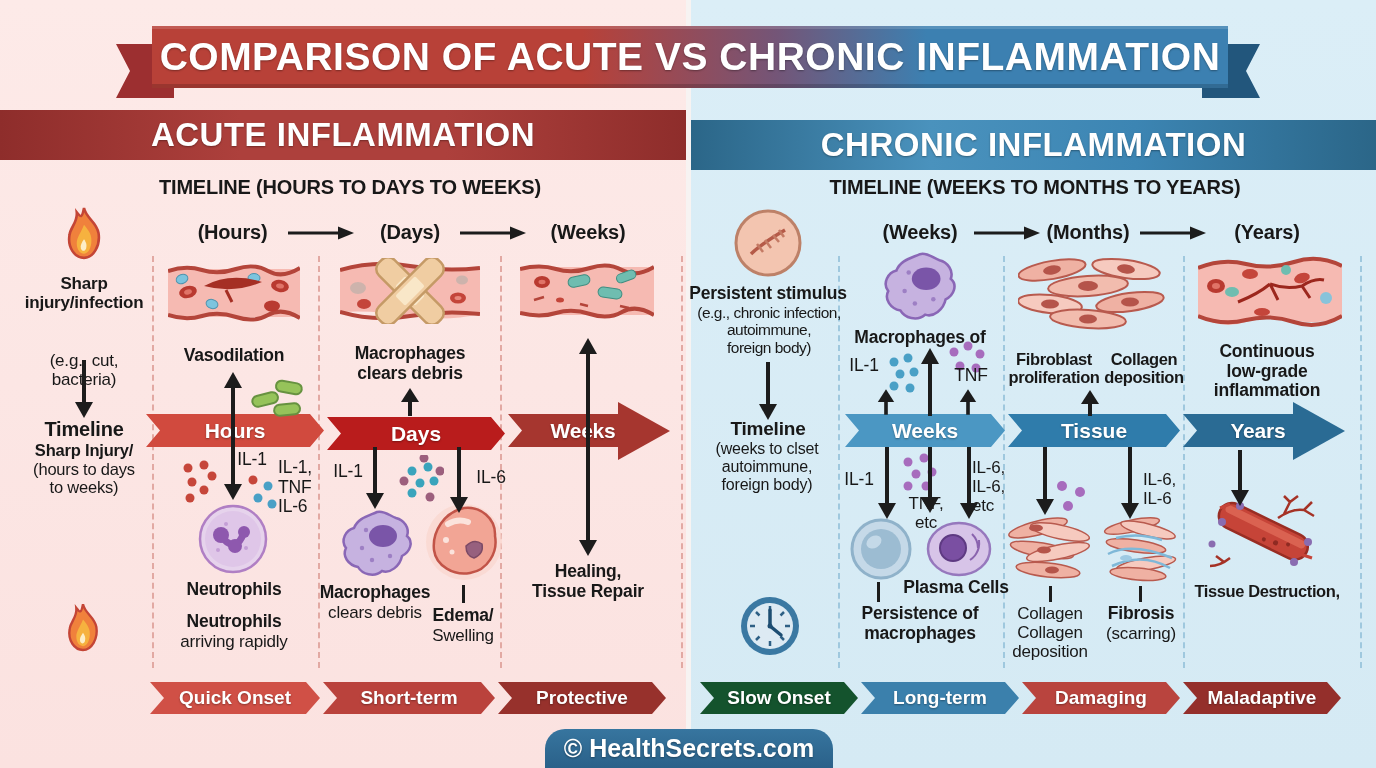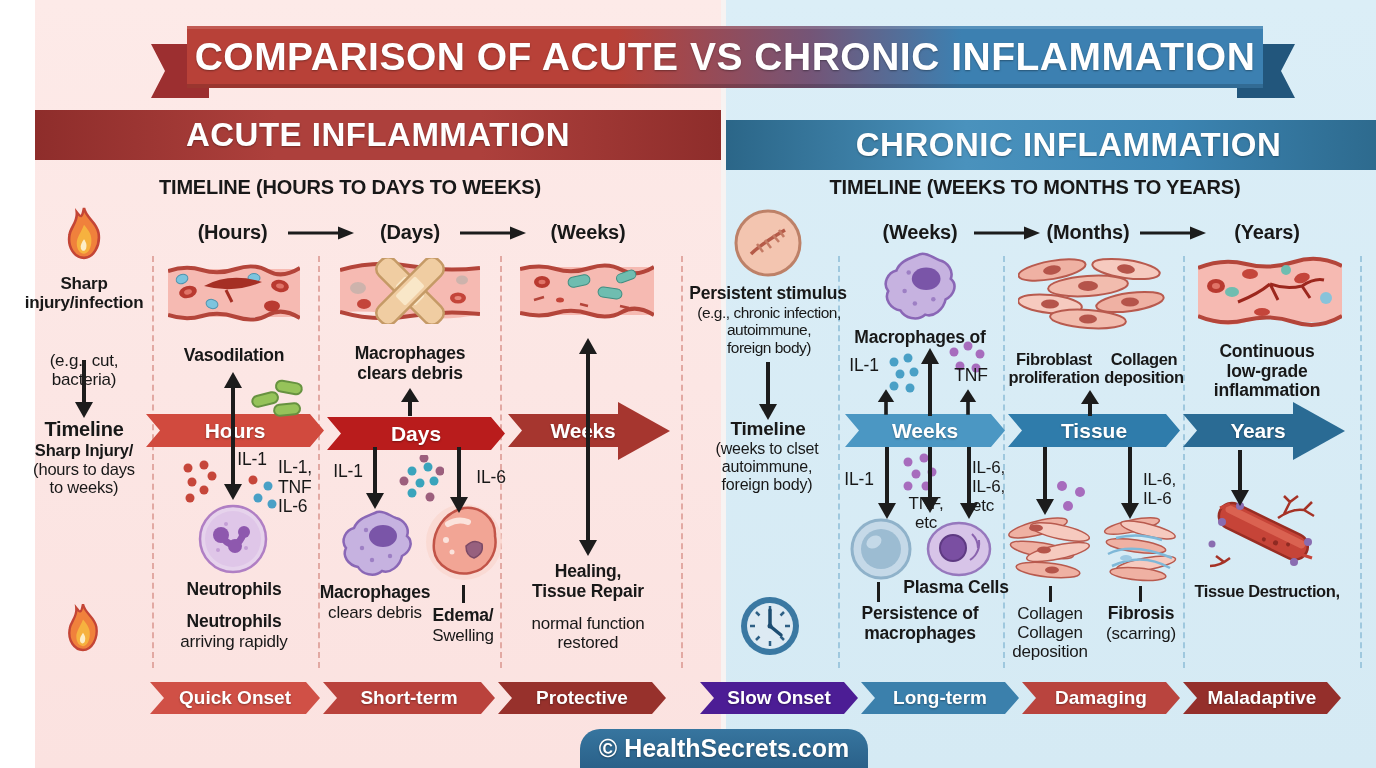--- a/index.html
+++ b/index.html
@@ -1,17 +1,17 @@
 <!DOCTYPE html>
 <html><head>
 <meta charset="utf-8">
 <style>
   html,body{margin:0;padding:0;background:#fff;}
   .canvas{position:relative;width:1376px;height:768px;overflow:hidden;font-family:"Liberation Sans",sans-serif;color:#181818;}
-  .abs{position:absolute;margin-left:35px;}
+  .abs{position:absolute;}
   .t{position:absolute;text-align:center;font-family:"Liberation Sans",sans-serif;color:#181818;font-size:17px;line-height:1.12;letter-spacing:-0.2px;z-index:4;}
   .b{font-weight:700;}
   .ml{white-space:pre-line;}
   .chev{position:absolute;z-index:3;clip-path:polygon(0 0,calc(100% - 14px) 0,100% 50%,calc(100% - 14px) 100%,0 100%,14px 50%);}
   .chev .lbl,.seg-lbl{color:#fff;font-weight:700;text-shadow:0 1px 2px rgba(0,0,0,.35);text-align:center;width:100%;}
   .head{position:absolute;z-index:3;clip-path:polygon(0 0,100% 50%,0 100%);}
   .dash{position:absolute;z-index:1;width:0;top:256px;height:412px;}
   .dash.red{border-left:2px dashed #e2a9a3;}
   .dash.blue{border-left:2px dashed #9fc8de;}
   .arrow{position:absolute;z-index:6;}
@@ -244,22 +244,20 @@
     <path d="M14 40 l10 -3 M100 46 l9 2 M60 44 l8 2" stroke="#b4453a" stroke-width="2.5"></path>
     <ellipse cx="40" cy="40" rx="4" ry="2.5" fill="#c4453a"></ellipse>
   </svg>
   <svg class="arrow" style="left:577px;top:338px;" width="22" height="218" viewBox="0 0 22 218">
       <polygon points="11,0 2,16 20,16" fill="#1c1c1c"></polygon>
       <line x1="11" y1="14" x2="11" y2="204" stroke="#1c1c1c" stroke-width="4"></line>
       <polygon points="2,202 20,202 11,218" fill="#1c1c1c"></polygon>
     </svg>
   <div class="t b ml" style="left:515px;top:562px;width:146px;font-size:17.5px;">Healing,
 Tissue Repair</div>
-  <div class="t ml" style="left:515px;top:614px;width:146px;">normal function
-restored</div>
 
   <div class="chev" style="left:146px;top:414px;width:178px;height:33px;background:#d14a3e;">
       <div class="seg-lbl" style="font-size:21px;line-height:33px;">Hours</div>
     </div>
   <div class="chev" style="left:327px;top:417px;width:178px;height:33px;background:#b91c1c;">
       <div class="seg-lbl" style="font-size:21px;line-height:33px;">Days</div>
     </div>
   <div class="chev" style="left:508px;top:414px;width:112px;height:33px;background:#a6362f;clip-path:polygon(0 0,100% 0,100% 100%,0 100%,14px 50%);"></div>
   <div class="head" style="left:618px;top:402px;width:52px;height:58px;background:#a6362f;"></div>
   <div class="t seg-lbl" style="left:508px;top:414px;width:150px;font-size:21px;line-height:33px;z-index:5;color:#fff;">Weeks</div>
@@ -502,21 +500,21 @@
   <div class="chev" style="left:845px;top:414px;width:160px;height:33px;background:#4b97c3;">
       <div class="seg-lbl" style="font-size:21px;line-height:33px;">Weeks</div>
     </div>
   <div class="chev" style="left:1008px;top:414px;width:172px;height:33px;background:#2f7cab;">
       <div class="seg-lbl" style="font-size:21px;line-height:33px;">Tissue</div>
     </div>
   <div class="chev" style="left:1183px;top:414px;width:112px;height:33px;background:#2a6b94;clip-path:polygon(0 0,100% 0,100% 100%,0 100%,14px 50%);"></div>
   <div class="head" style="left:1293px;top:402px;width:52px;height:58px;background:#2a6b94;"></div>
   <div class="t seg-lbl" style="left:1183px;top:414px;width:150px;font-size:21px;line-height:33px;z-index:5;color:#fff;">Years</div>
 
-  <div class="chev" style="left:700px;top:682px;width:158px;height:32px;background:#4c1d95;">
+  <div class="chev" style="left:700px;top:682px;width:158px;height:32px;background:#14532d;">
       <div class="seg-lbl banner-lbl">Slow Onset</div>
     </div>
   <div class="chev" style="left:861px;top:682px;width:158px;height:32px;background:#3b80ac;">
       <div class="seg-lbl banner-lbl">Long-term</div>
     </div>
   <div class="chev" style="left:1022px;top:682px;width:158px;height:32px;background:#b9443e;">
       <div class="seg-lbl banner-lbl">Damaging</div>
     </div>
   <div class="chev" style="left:1183px;top:682px;width:158px;height:32px;background:#942f2b;">
       <div class="seg-lbl banner-lbl">Maladaptive</div>

